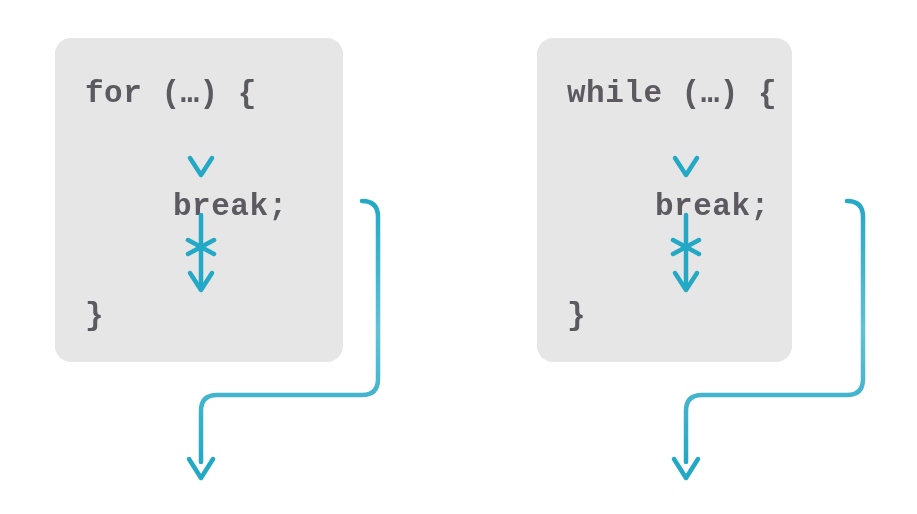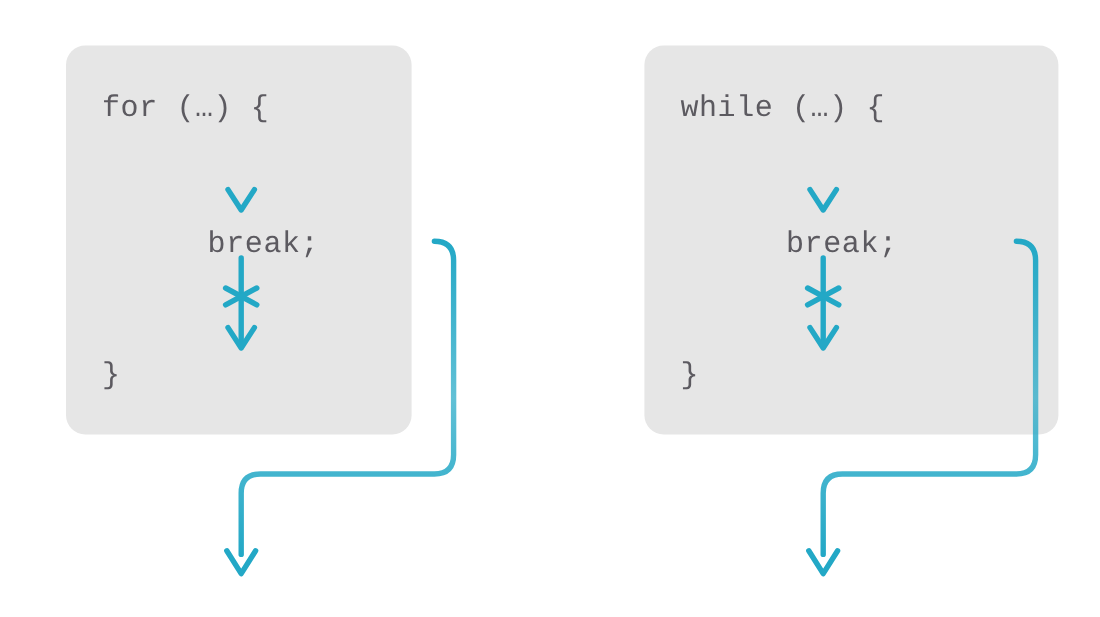--- a/index.html
+++ b/index.html
@@ -26,31 +26,32 @@
   }
   #panel-for {
     left: 55px;
     top: 38px;
     width: 288px;
     height: 324px;
   }
   #panel-while {
     left: 537px;
     top: 38px;
-    width: 345px;
+    width: 255px;
     height: 324px;
   }
   .code-line {
     position: absolute;
     font-family: "Liberation Mono", "DejaVu Sans Mono", monospace;
-    font-size: 25px;
+    font-size: 31px;
     line-height: 1;
     color: #5c5a60;
     white-space: pre;
     letter-spacing: 0.5px;
+    font-weight: bold;
   }
   .code-header  { left: 30px; }
   .code-body    { left: 78px; margin-left: 40px; }
   .code-footer  { left: 30px; }
 
   #for-header   { top: 40px; }
   #for-break    { top: 153px; }
   #for-footer   { top: 262px; }
   #while-header { top: 40px; }
   #while-break  { top: 153px; }

